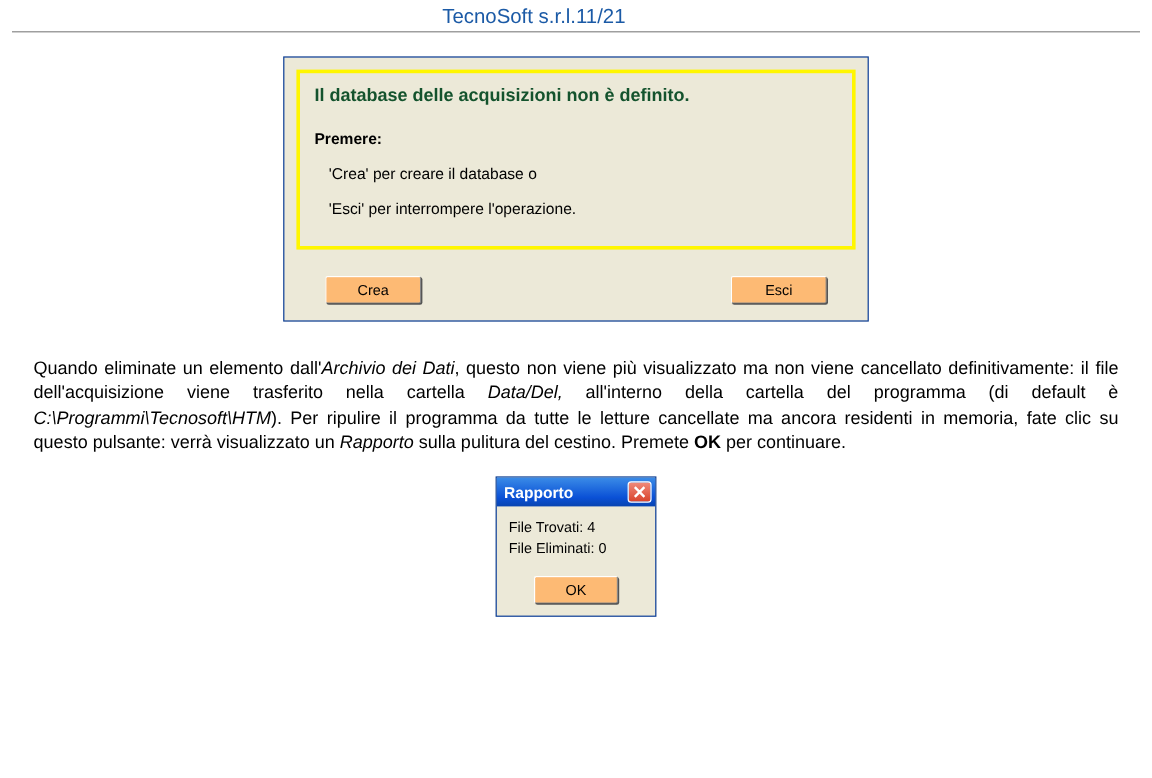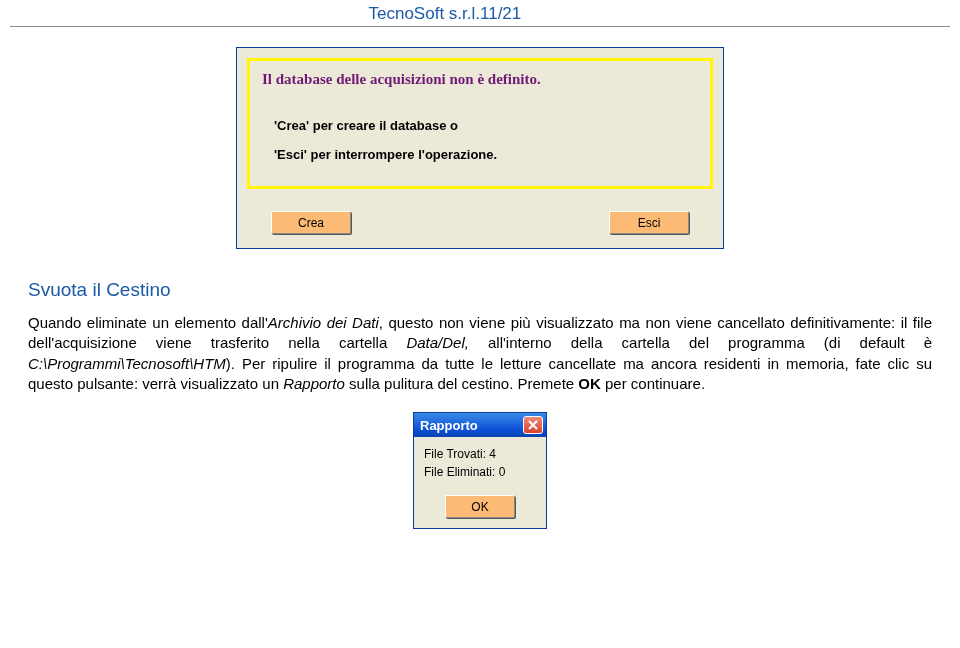--- a/index.html
+++ b/index.html
@@ -58,35 +58,34 @@
   }
   .titlebar-btn svg { display: block; }
   .dialog1-body {
     padding: 10px;
   }
   .yellow-frame {
     border: 3px solid #fff600;
     padding: 10px 12px;
   }
   .alert-line {
-    color: #701a75;
+    color: #14532d;
     font-size: 15px;
     font-weight: bold;
-    margin-bottom: 30px;
-    font-family: Liberation Serif, serif;
+    margin-bottom: 20px;
   }
   .premere {
     color: #000;
     font-weight: bold;
     font-size: 13px;
     margin-bottom: 14px;
   }
   .option-line {
     color: #000;
-    font-weight: bold;
+    font-weight: normal;
     font-size: 13px;
     margin-bottom: 14px;
     padding-left: 12px;
   }
   .dialog1-buttons {
     display: flex;
     justify-content: space-between;
     padding: 12px 34px 14px 34px;
   }
   .winbtn {
@@ -152,31 +151,31 @@
   <span class="header-right">11/21</span>
 </div>
 <div class="hr"></div>
 
 <div class="main-content">
 
   <div class="dialog1">
     <div class="dialog1-body">
       <div class="yellow-frame">
         <div class="alert-line">Il database delle acquisizioni non è definito.</div>
+        <div class="premere">Premere:</div>
         <div class="option-line">'Crea' per creare il database o</div>
         <div class="option-line">'Esci' per interrompere l'operazione.</div>
       </div>
     </div>
     <div class="dialog1-buttons">
       <div class="winbtn">Crea</div>
       <div class="winbtn">Esci</div>
     </div>
   </div>
 
-  <h2 class="doc-heading">Svuota il Cestino</h2>
   <p class="doc-para">
     <span>Quando eliminate un elemento dall'</span><span class="italic">Archivio dei Dati</span><span>, questo non viene più visualizzato ma non viene cancellato definitivamente: il file dell'acquisizione viene trasferito nella cartella </span><span class="italic">Data/Del,</span><span> all'interno della cartella del programma (di default è </span><span class="italic">C:\Programmi\Tecnosoft\HTM</span><span>). Per ripulire il programma da tutte le letture cancellate ma ancora residenti in memoria, fate clic su questo pulsante: verrà visualizzato un </span><span class="italic">Rapporto</span><span> sulla pulitura del cestino. Premete </span><span class="bold">OK</span><span> per continuare.</span>
   </p>
 
   <div class="dialog2">
     <div class="titlebar2">
       <span class="titlebar-text">Rapporto</span>
       <div class="titlebar-btn">
         <svg width="10" height="10" viewBox="0 0 10 10">
           <path d="M1 1 L9 9 M9 1 L1 9" stroke="#fff" stroke-width="2"></path>

